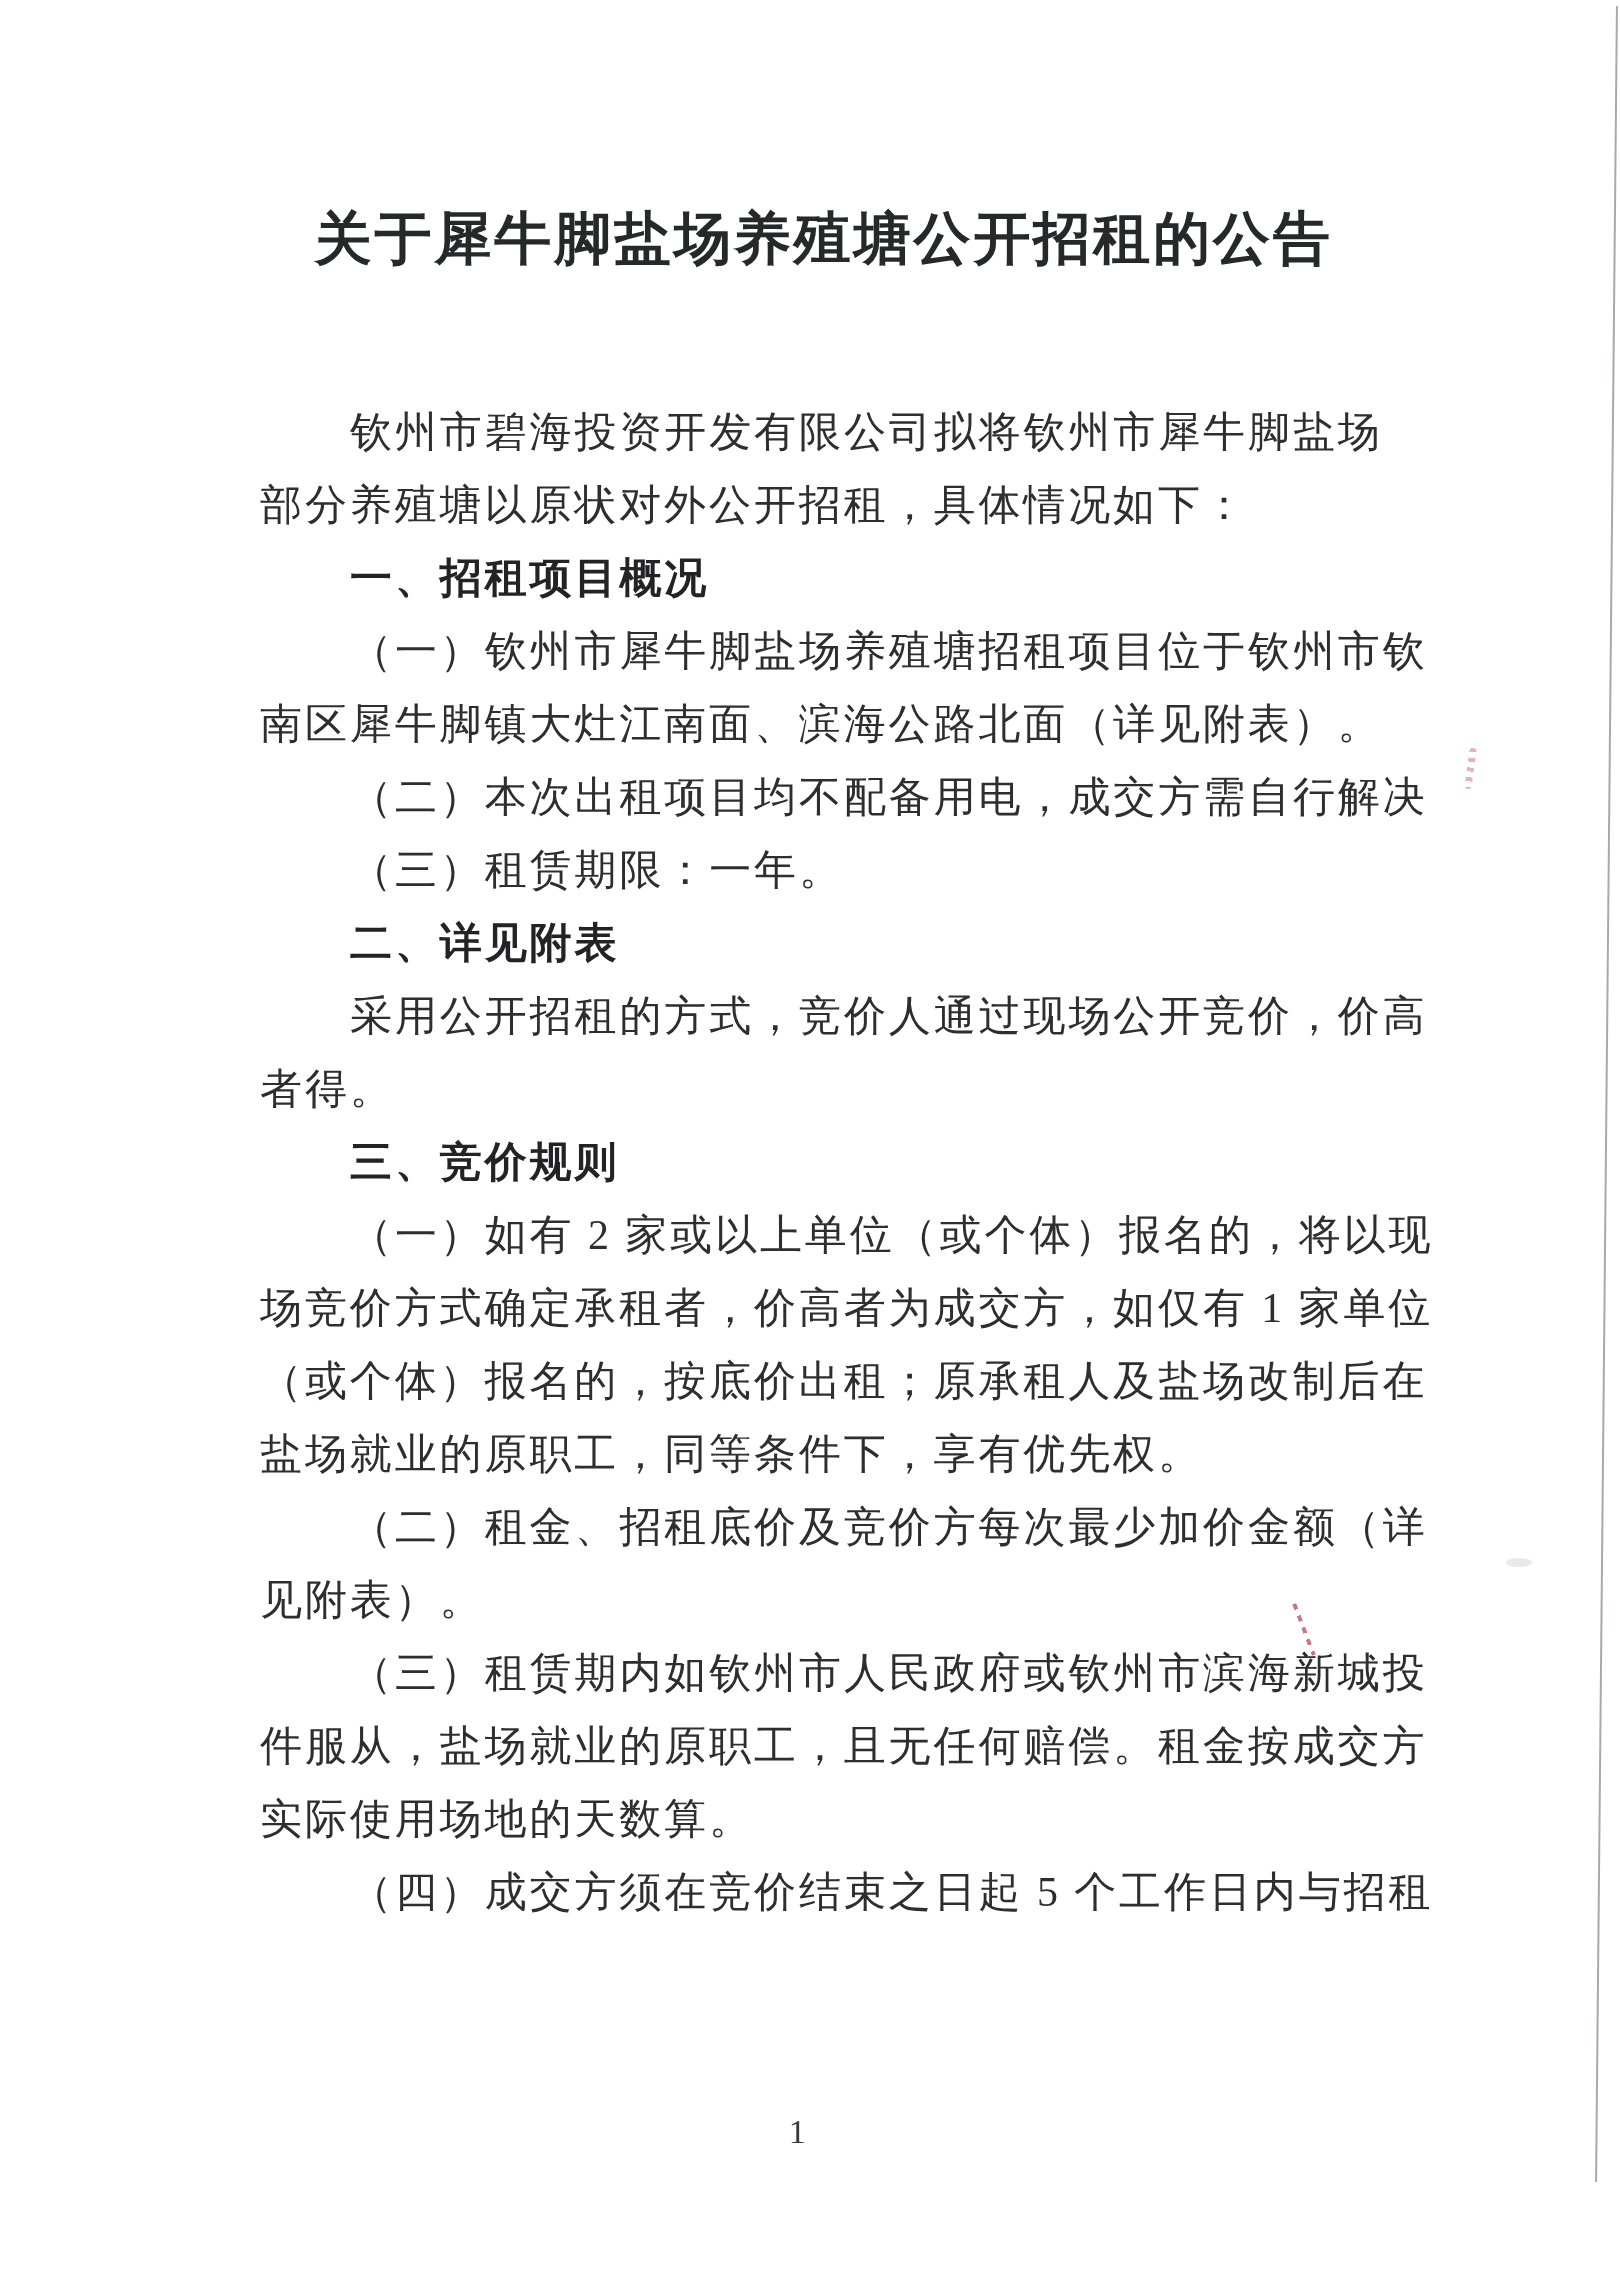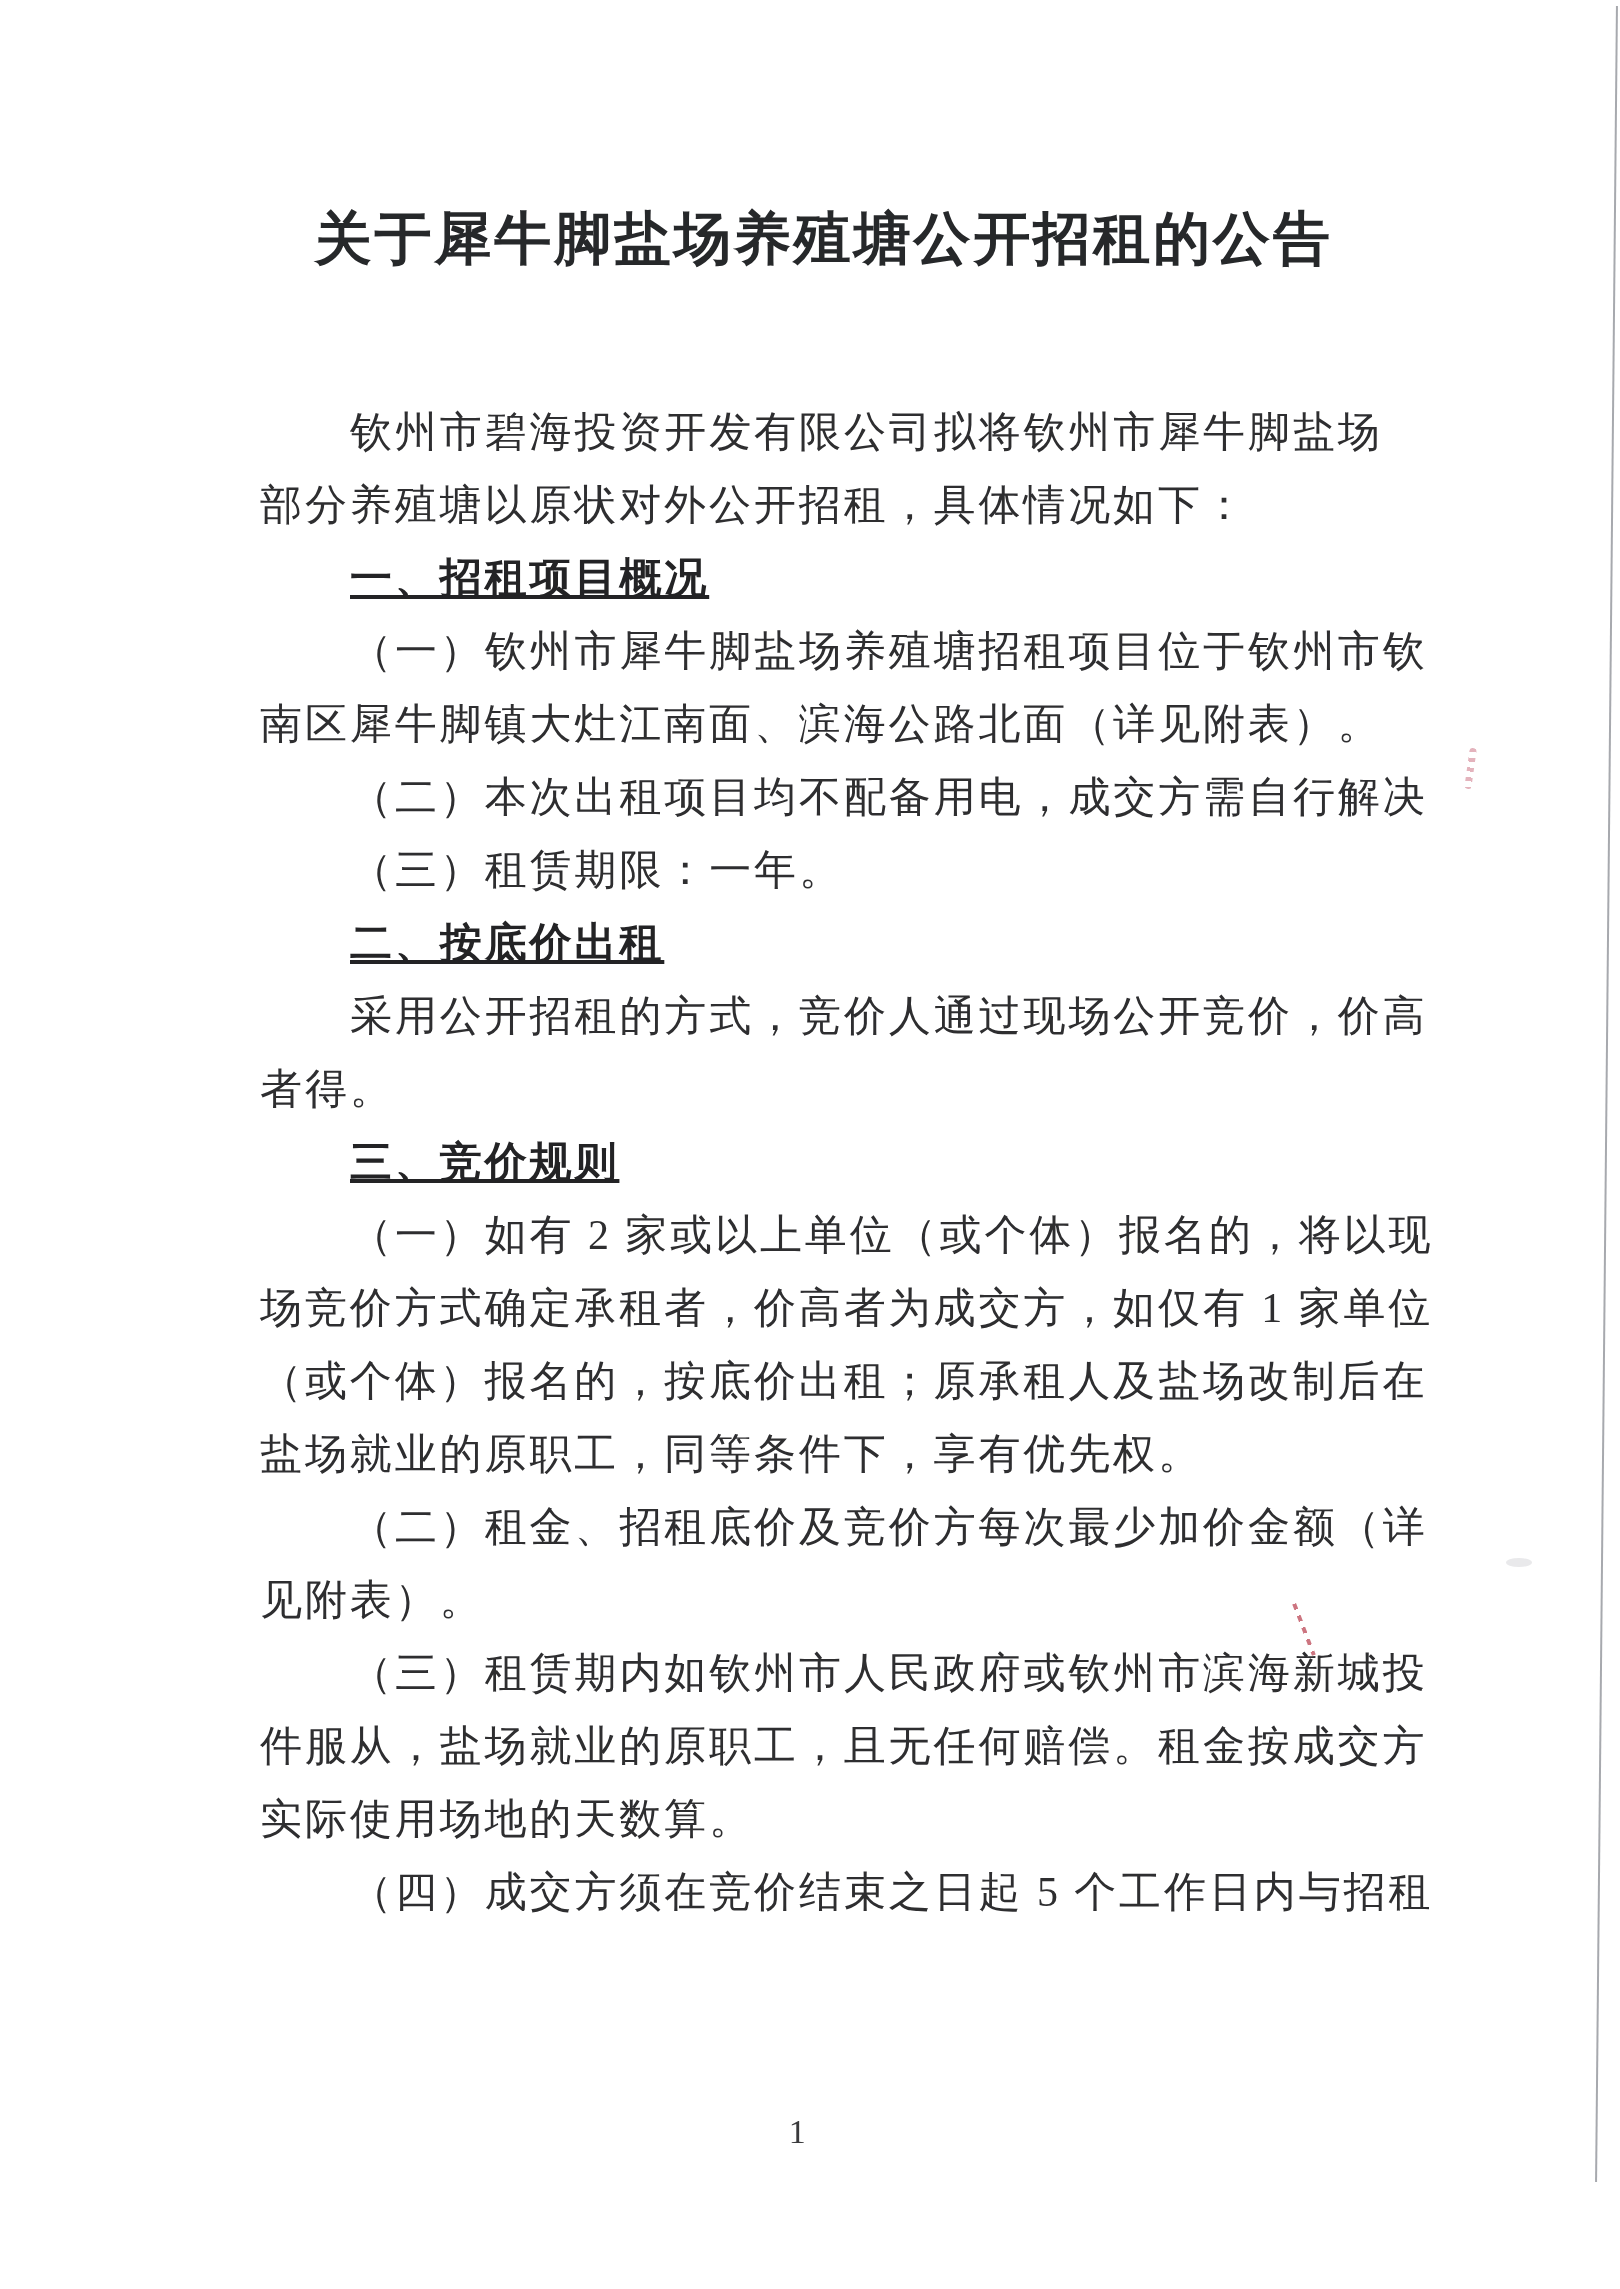--- a/index.html
+++ b/index.html
@@ -49,21 +49,21 @@
   }
   .line {
     height: 73px;
     line-height: 73px;
     font-size: 42px;
     letter-spacing: 2.9px;
     white-space: nowrap;
     font-weight: 400;
   }
   .line.ind { padding-left: 90px; }
-  .line.hd  { font-weight: 700; color: #232325; text-decoration: underline; }
+  .line.hd  { font-weight: 700; color: #232325; }
   .page-num {
     position: absolute;
     top: 2113px;
     left: 0;
     width: 100%;
     text-align: center;
     transform: translateX(-12.7px);
     font-size: 34px;
     color: #3a3a3c;
   }
@@ -112,21 +112,21 @@
   <div class="doc-title">关于犀牛脚盐场养殖塘公开招租的公告</div>
 
   <div class="body-text">
     <div class="line ind">钦州市碧海投资开发有限公司拟将钦州市犀牛脚盐场</div>
     <div class="line">部分养殖塘以原状对外公开招租，具体情况如下：</div>
     <div class="line ind hd">一、招租项目概况</div>
     <div class="line ind">（一）钦州市犀牛脚盐场养殖塘招租项目位于钦州市钦</div>
     <div class="line">南区犀牛脚镇大灶江南面、滨海公路北面（详见附表）。</div>
     <div class="line ind">（二）本次出租项目均不配备用电，成交方需自行解决</div>
     <div class="line ind">（三）租赁期限：一年。</div>
-    <div class="line ind hd">二、按底价出租</div>
+    <div class="line ind hd">二、详见附表</div>
     <div class="line ind">采用公开招租的方式，竞价人通过现场公开竞价，价高</div>
     <div class="line">者得。</div>
     <div class="line ind hd">三、竞价规则</div>
     <div class="line ind">（一）如有 2 家或以上单位（或个体）报名的，将以现</div>
     <div class="line">场竞价方式确定承租者，价高者为成交方，如仅有 1 家单位</div>
     <div class="line">（或个体）报名的，按底价出租；原承租人及盐场改制后在</div>
     <div class="line">盐场就业的原职工，同等条件下，享有优先权。</div>
     <div class="line ind">（二）租金、招租底价及竞价方每次最少加价金额（详</div>
     <div class="line">见附表）。</div>
     <div class="line ind">（三）租赁期内如钦州市人民政府或钦州市滨海新城投</div>

